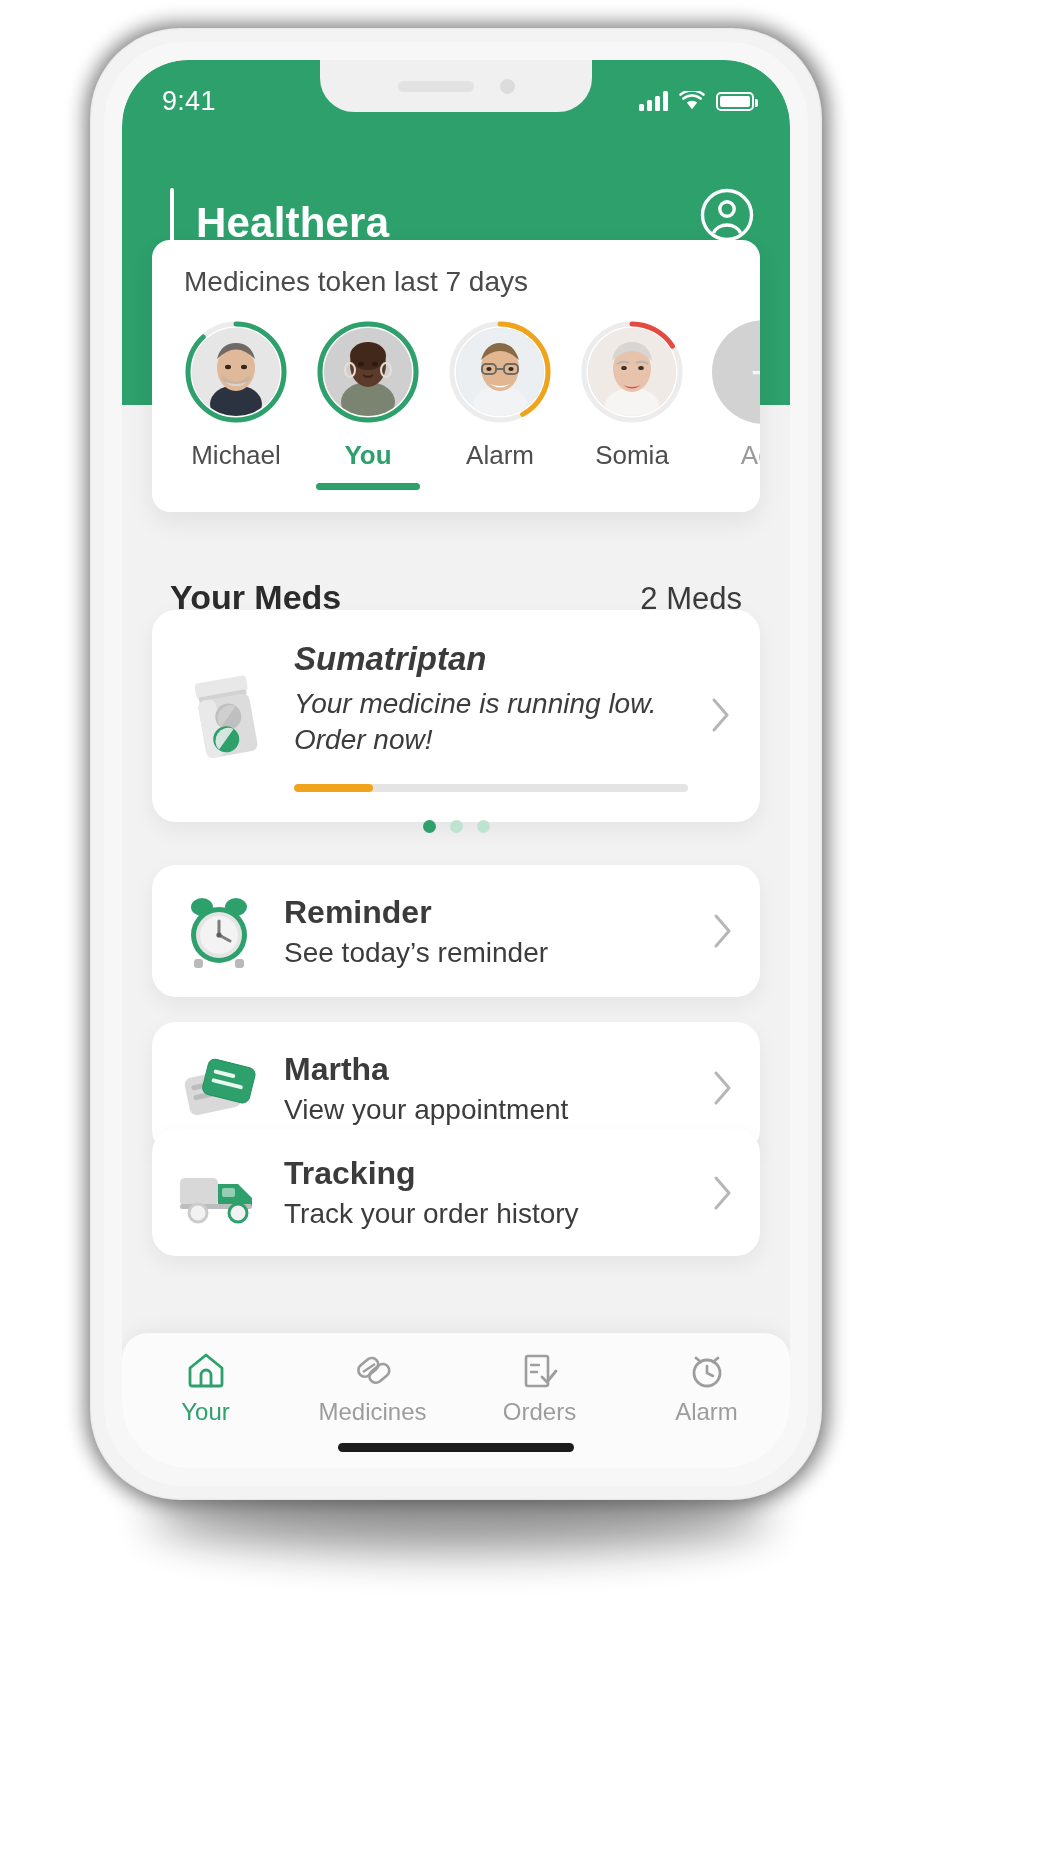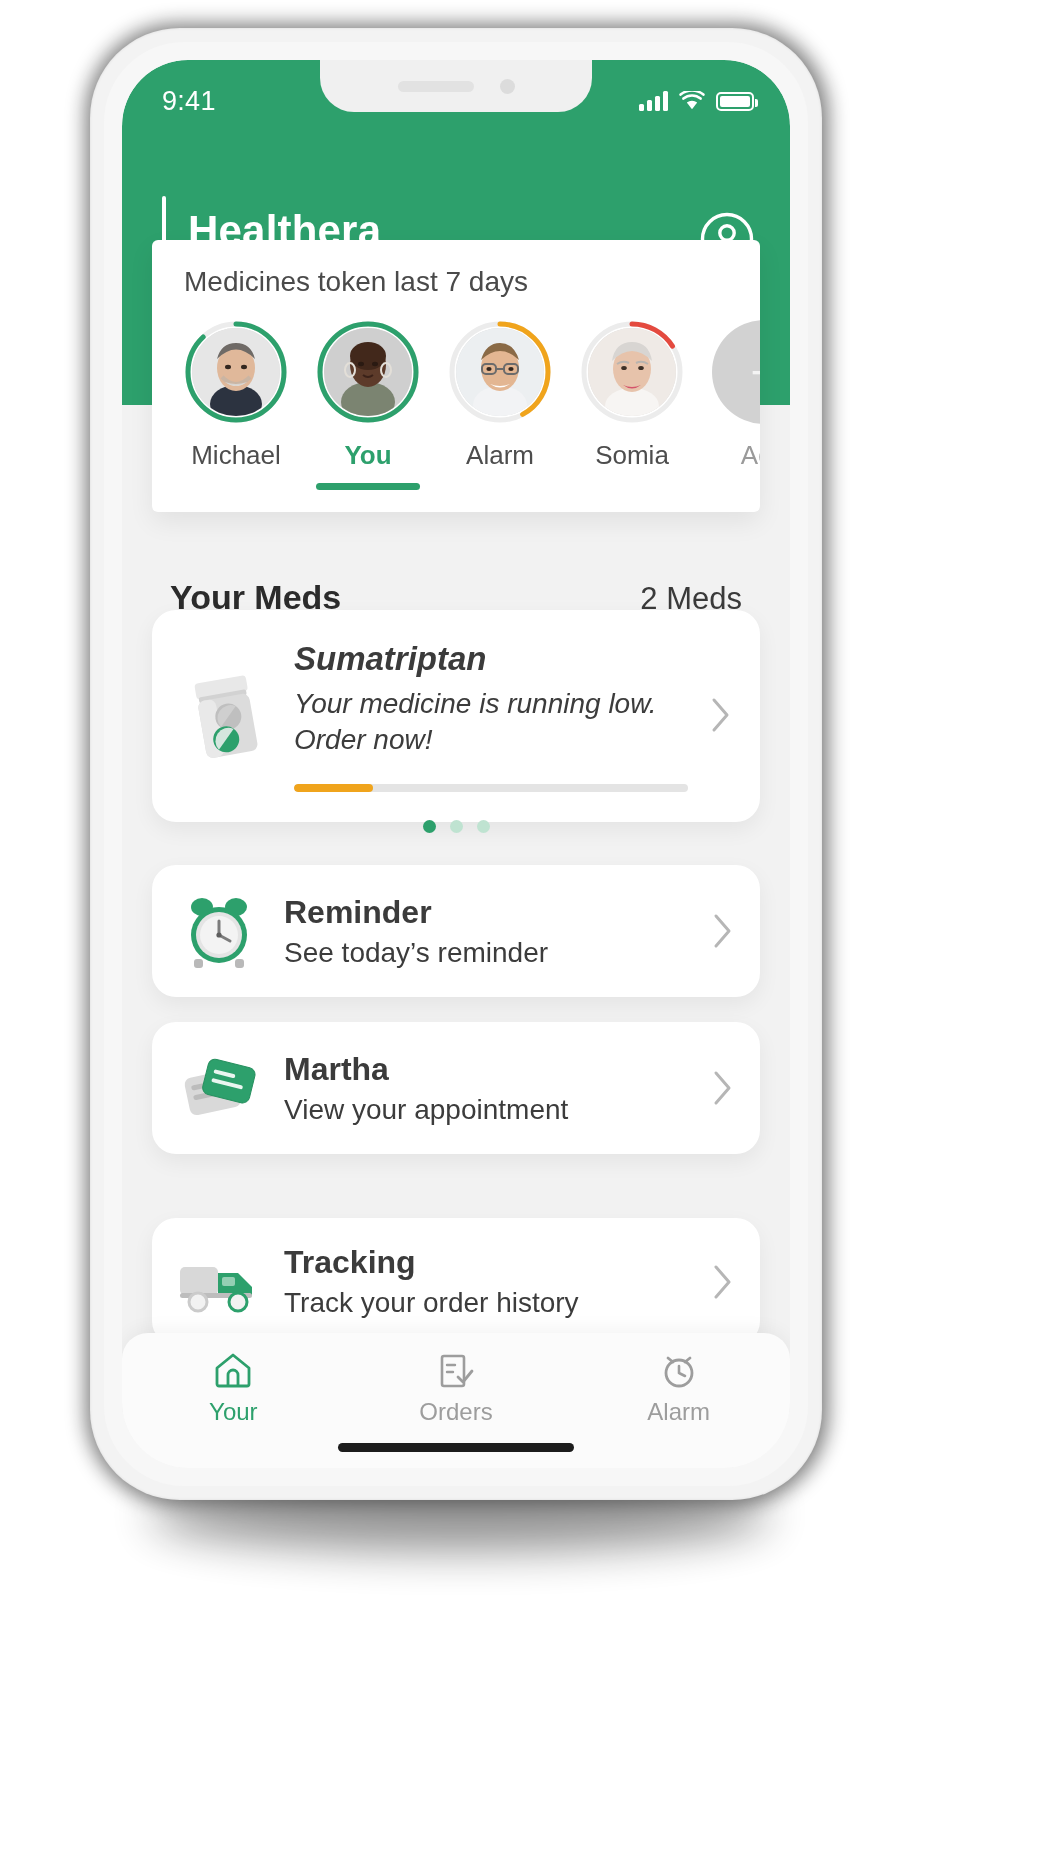--- a/index.html
+++ b/index.html
@@ -150,24 +150,24 @@
     border-radius: 0 2px 2px 0;
   }
   #battery-fill {
     width: 100%; height: 100%;
     background: #ffffff;
     border-radius: 2px;
   }
 
   #app-bar {
     position: absolute;
-    top: 128px; left: 0; right: 0;
+    top: 128px; left: 8px; right: 0;
     height: 78px;
     display: flex;
-    align-items: flex-end;
+    align-items: flex-start;
     padding: 0 36px 0 40px;
     z-index: 20;
   }
   #brand-wrap { display: flex; align-items: center; gap: 22px; }
   #brand-accent-bar {
     width: 4px; height: 70px;
     background: #ffffff;
     border-radius: 2px;
   }
   #brand-title {
@@ -189,21 +189,21 @@
     width: 100%; height: 100%;
     z-index: 15;
   }
 
   
   #adherence-card {
     position: absolute;
     left: 30px; top: 180px;
     width: 608px;
     background: #ffffff;
-    border-radius: 6px;
+    border-radius: 18px;
     padding: 26px 0 22px 0;
     box-shadow: 0 10px 26px rgba(0,0,0,.07);
     overflow: hidden;
   }
   #adherence-title {
     font-size: 28px;
     color: #4a4a4a;
     padding: 0 32px 22px 32px;
   }
   #avatar-strip {
@@ -373,21 +373,21 @@
     font-weight: bold;
     color: #3b3b3b;
     margin-bottom: 6px;
   }
   .action-sub {
     font-size: 28px;
     color: #3c3c3c;
   }
   #card-reminder { top: 805px; }
   #card-events   { top: 962px; }
-  #card-tracking { top: 1158px; }
+  #card-tracking { top: 1069px; }
 
   
   #tab-bar {
     position: absolute;
     left: 0; right: 0; bottom: 0;
     height: 135px;
     background: #fbfbfb;
     border-top-left-radius: 26px;
     border-top-right-radius: 26px;
     box-shadow: 0 -4px 18px rgba(0,0,0,.05);
@@ -701,20 +701,28 @@
   <div id="tab-bar">
 
     <div class="tab-item active">
       <svg width="40" height="38" viewBox="0 0 40 38">
         <path d="M4 17 L20 4 L36 17 V33 a2 2 0 0 1 -2 2 H6 a2 2 0 0 1 -2 -2 Z" fill="none" stroke="currentColor" stroke-width="2.8" stroke-linejoin="round"></path>
         <path d="M15 35 V24 a5 5 0 0 1 10 0 V35" fill="none" stroke="currentColor" stroke-width="2.8" stroke-linejoin="round"></path>
       </svg>
       <span class="tab-label">Your</span>
     </div>
 
+    <div class="tab-item">
+      <svg width="40" height="38" viewBox="0 0 40 38">
+        <rect x="4" y="10" width="22" height="13" rx="6.5" transform="rotate(-40 15 16)" fill="none" stroke="currentColor" stroke-width="2.6"></rect>
+        <rect x="15" y="16" width="22" height="13" rx="6.5" transform="rotate(-40 26 22)" fill="none" stroke="currentColor" stroke-width="2.6"></rect>
+        <path d="M10 21 L22 13" stroke="currentColor" stroke-width="2.2"></path>
+      </svg>
+      <span class="tab-label">Medicines</span>
+    </div>
 
     <div class="tab-item">
       <svg width="40" height="38" viewBox="0 0 40 38">
         <path d="M8 5 H26 a2 2 0 0 1 2 2 V33 a2 2 0 0 1 -2 2 H8 a2 2 0 0 1 -2 -2 V7 a2 2 0 0 1 2 -2 Z" fill="none" stroke="currentColor" stroke-width="2.6"></path>
         <path d="M11 14 h8 M11 21 h6" stroke="currentColor" stroke-width="2.4" stroke-linecap="round"></path>
         <path d="M22 26 L27 31 L36 20" fill="none" stroke="currentColor" stroke-width="2.8" stroke-linecap="round" stroke-linejoin="round"></path>
       </svg>
       <span class="tab-label">Orders</span>
     </div>
 

